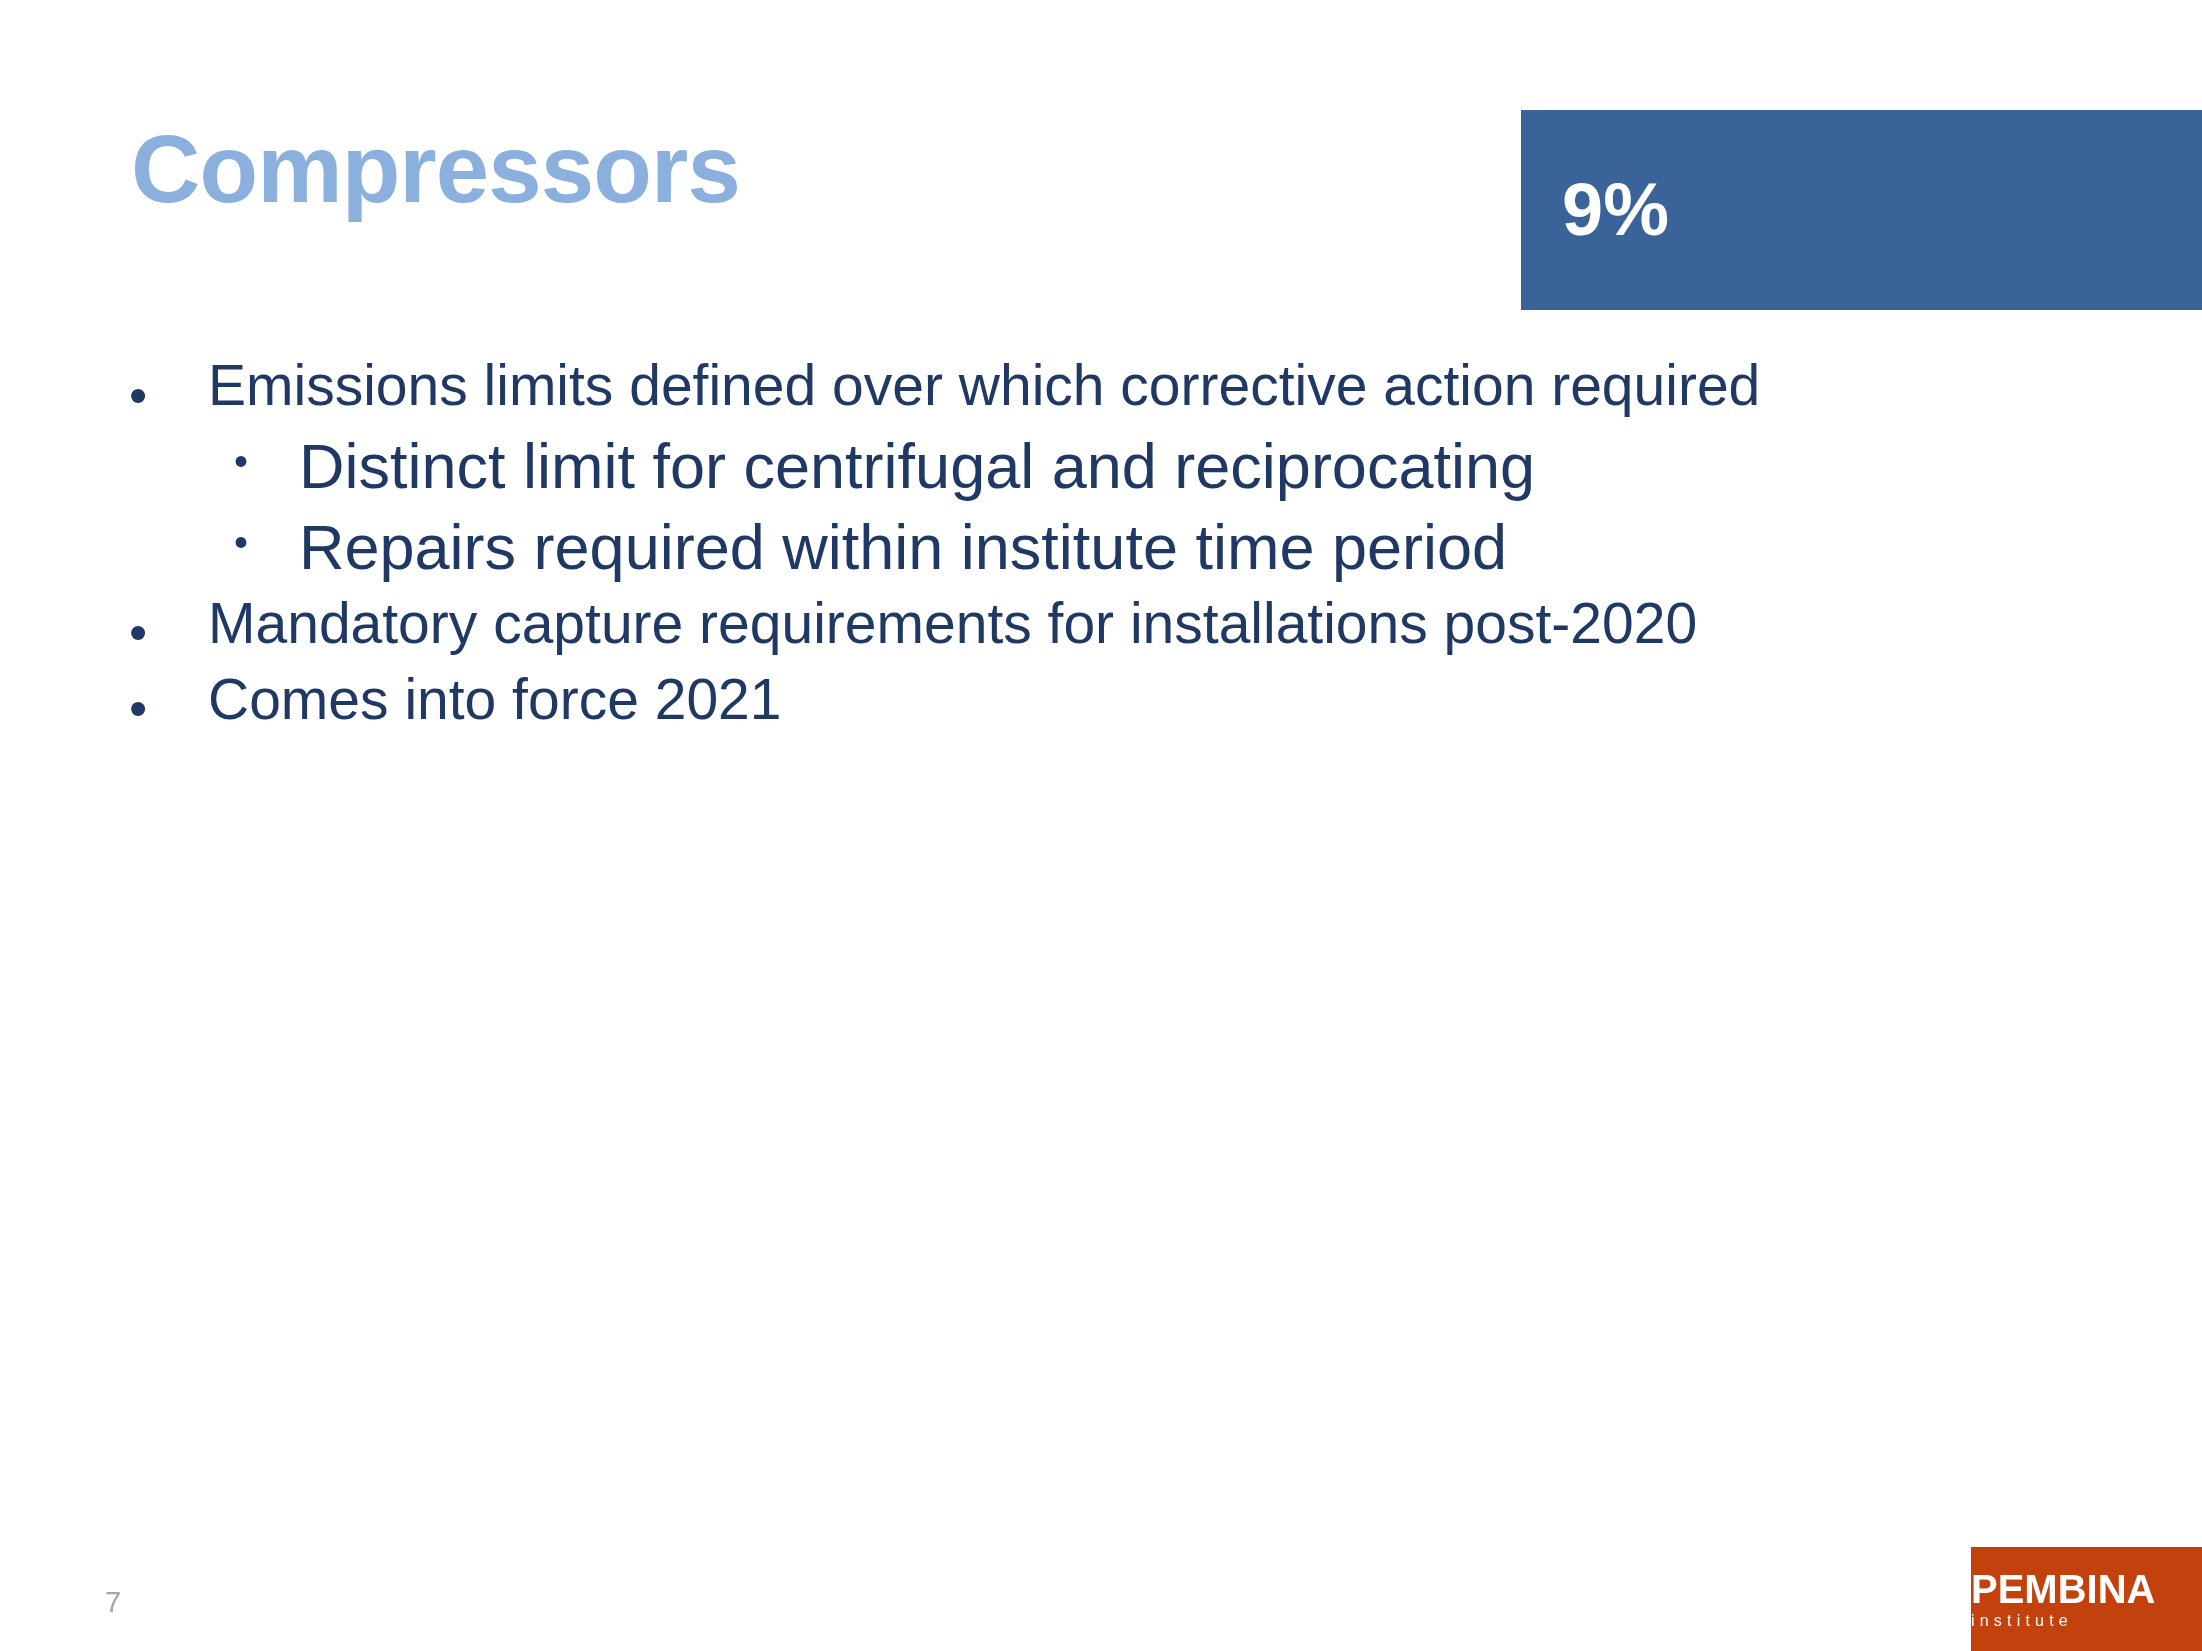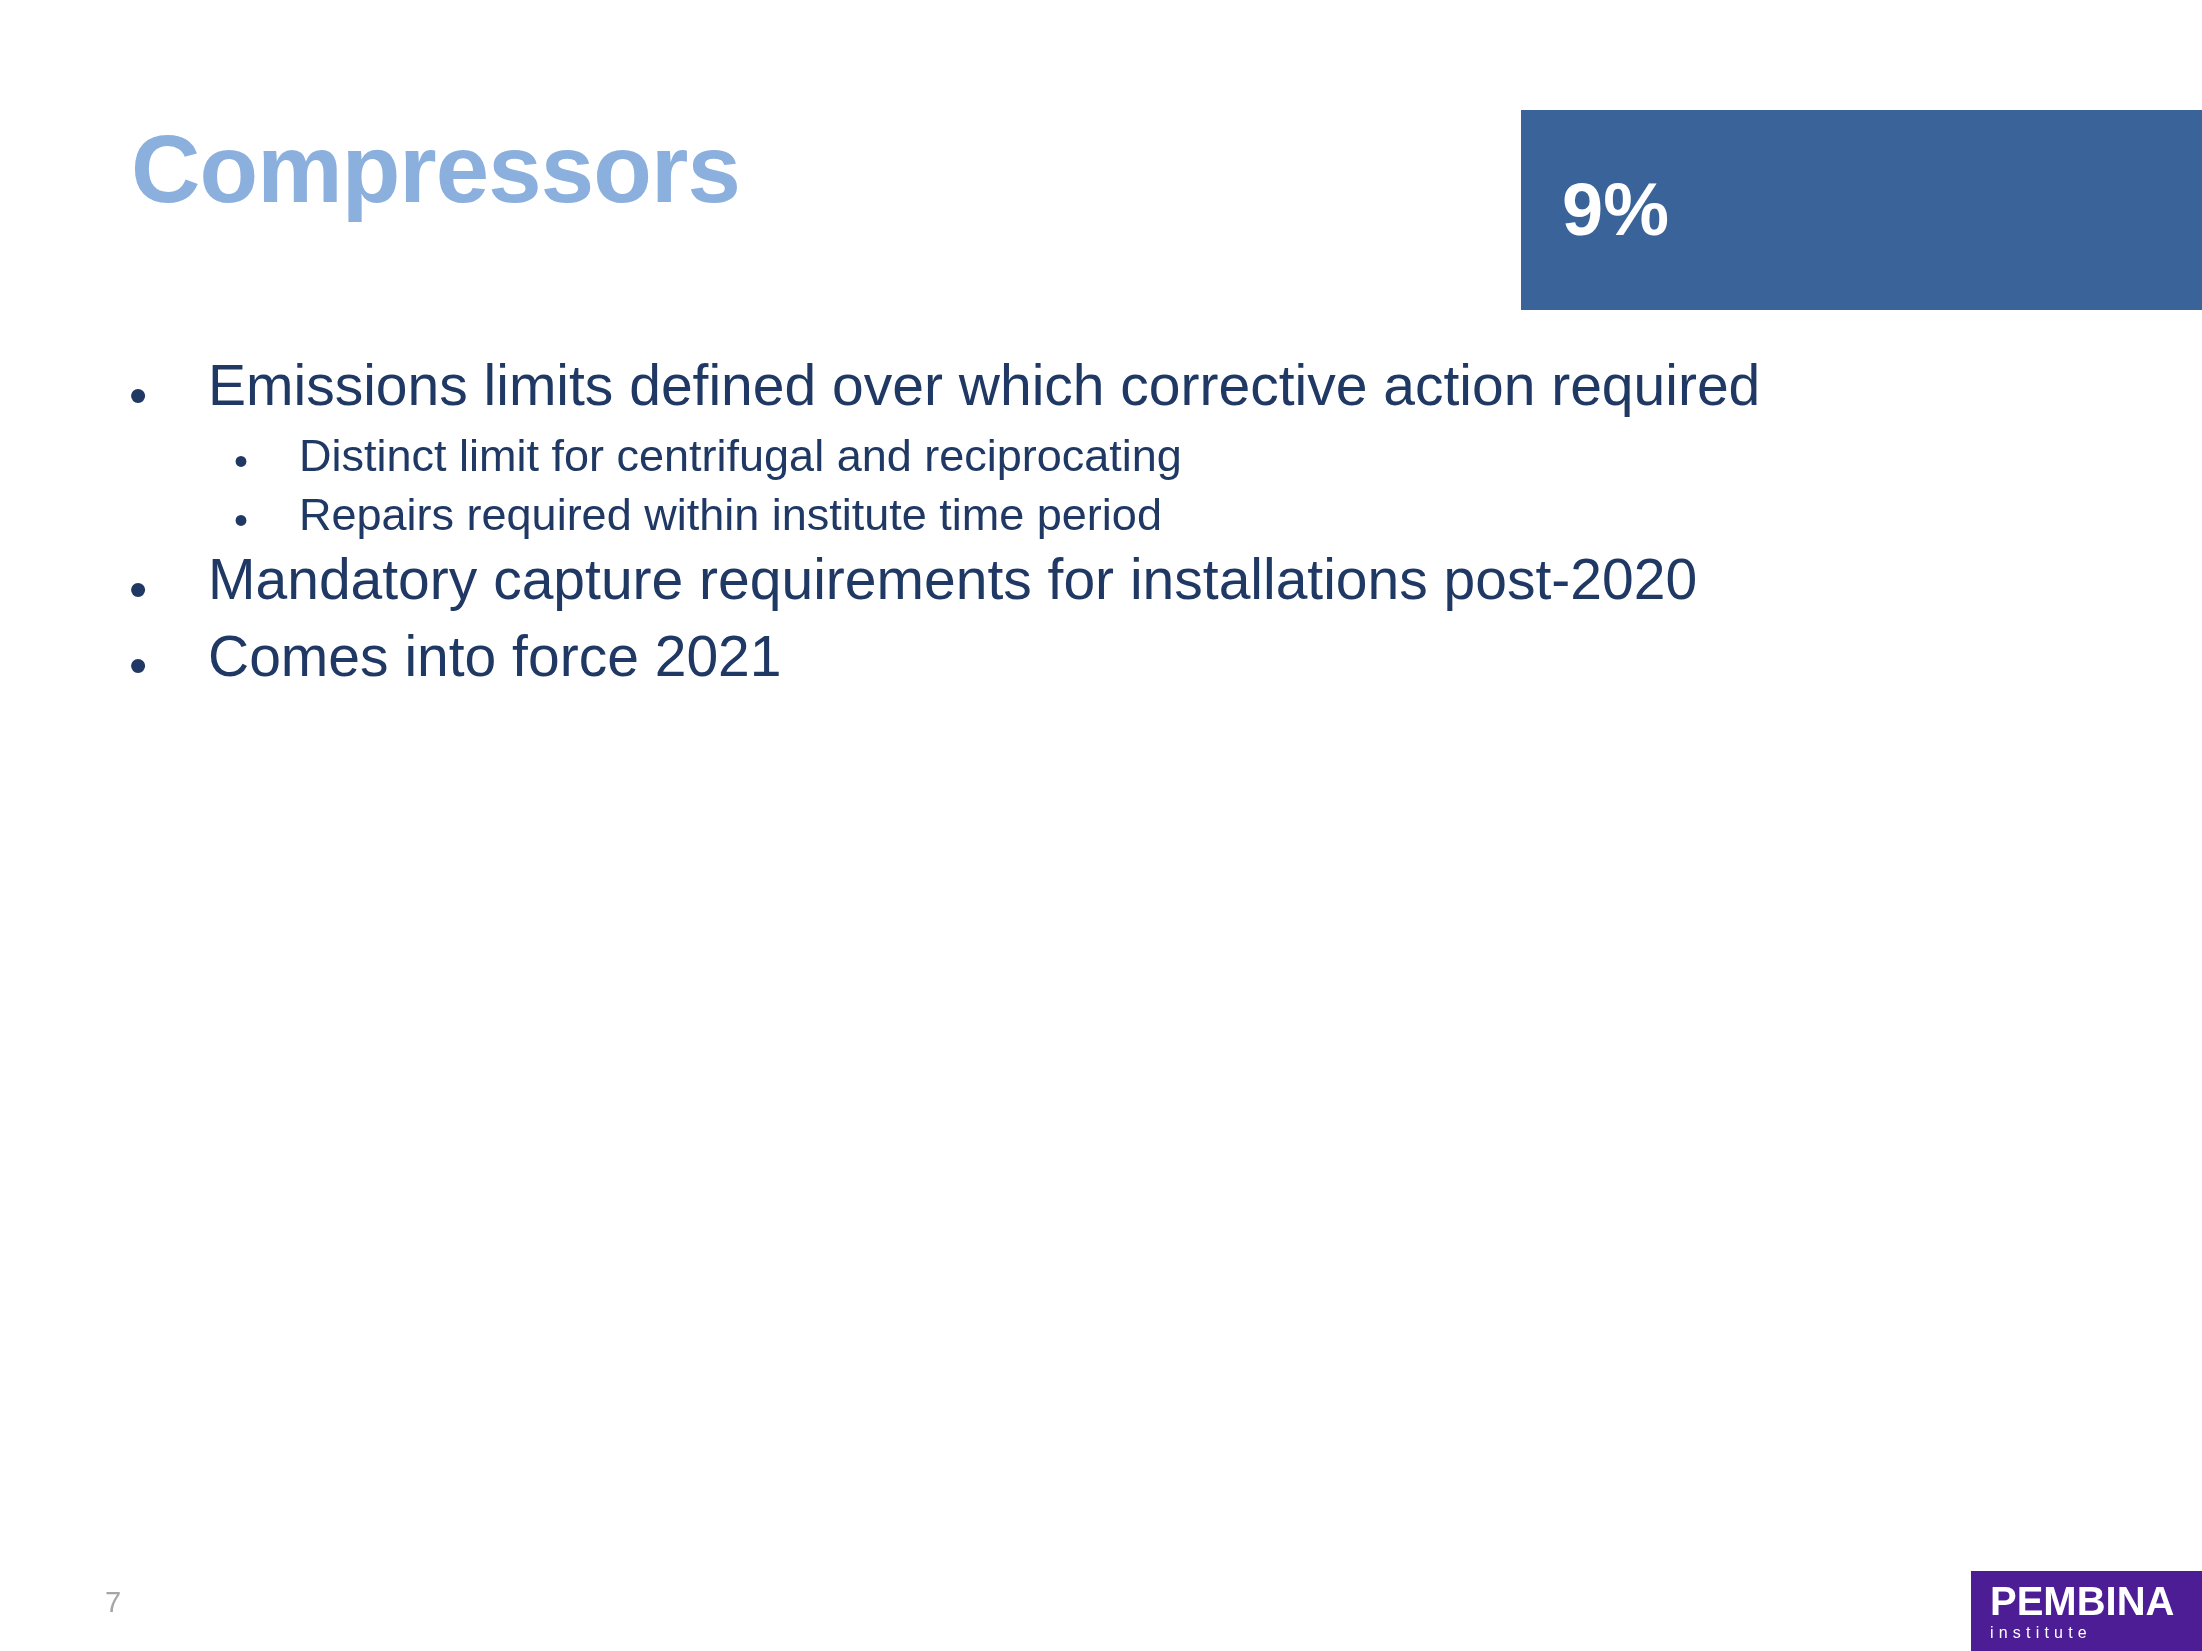--- a/index.html
+++ b/index.html
@@ -91,48 +91,47 @@
   }
   .bullet-text {
     flex: 1 1 auto;
   }
   .level-1 .bullet-text {
     font-size: 57px;
     line-height: 1.14;
     max-width: 1583px;
   }
   .level-2 .bullet-text {
-    font-size: 45px;
+    font-size: 63px;
     line-height: 1.2;
     max-width: 1772px;
   }
 
   
   .page-number {
     position: absolute;
     left: 105px;
     bottom: 33px;
     font-size: 29px;
     color: #A6A6A6;
   }
 
   
   .logo {
     position: absolute;
     right: 0px;
     bottom: 0px;
     width: 232px;
-    height: 81px;
-    background: #4c1d95;
+    height: 105px;
+    background: #c2410c;
     color: #ffffff;
     display: flex;
     flex-direction: column;
     justify-content: center;
     align-items: flex-start;
-    padding-left: 19px;
     box-sizing: border-box;
   }
   .logo-main {
     font-size: 40px;
     font-weight: bold;
     letter-spacing: 0px;
     line-height: 1;
   }
   .logo-sub {
     font-size: 16px;

